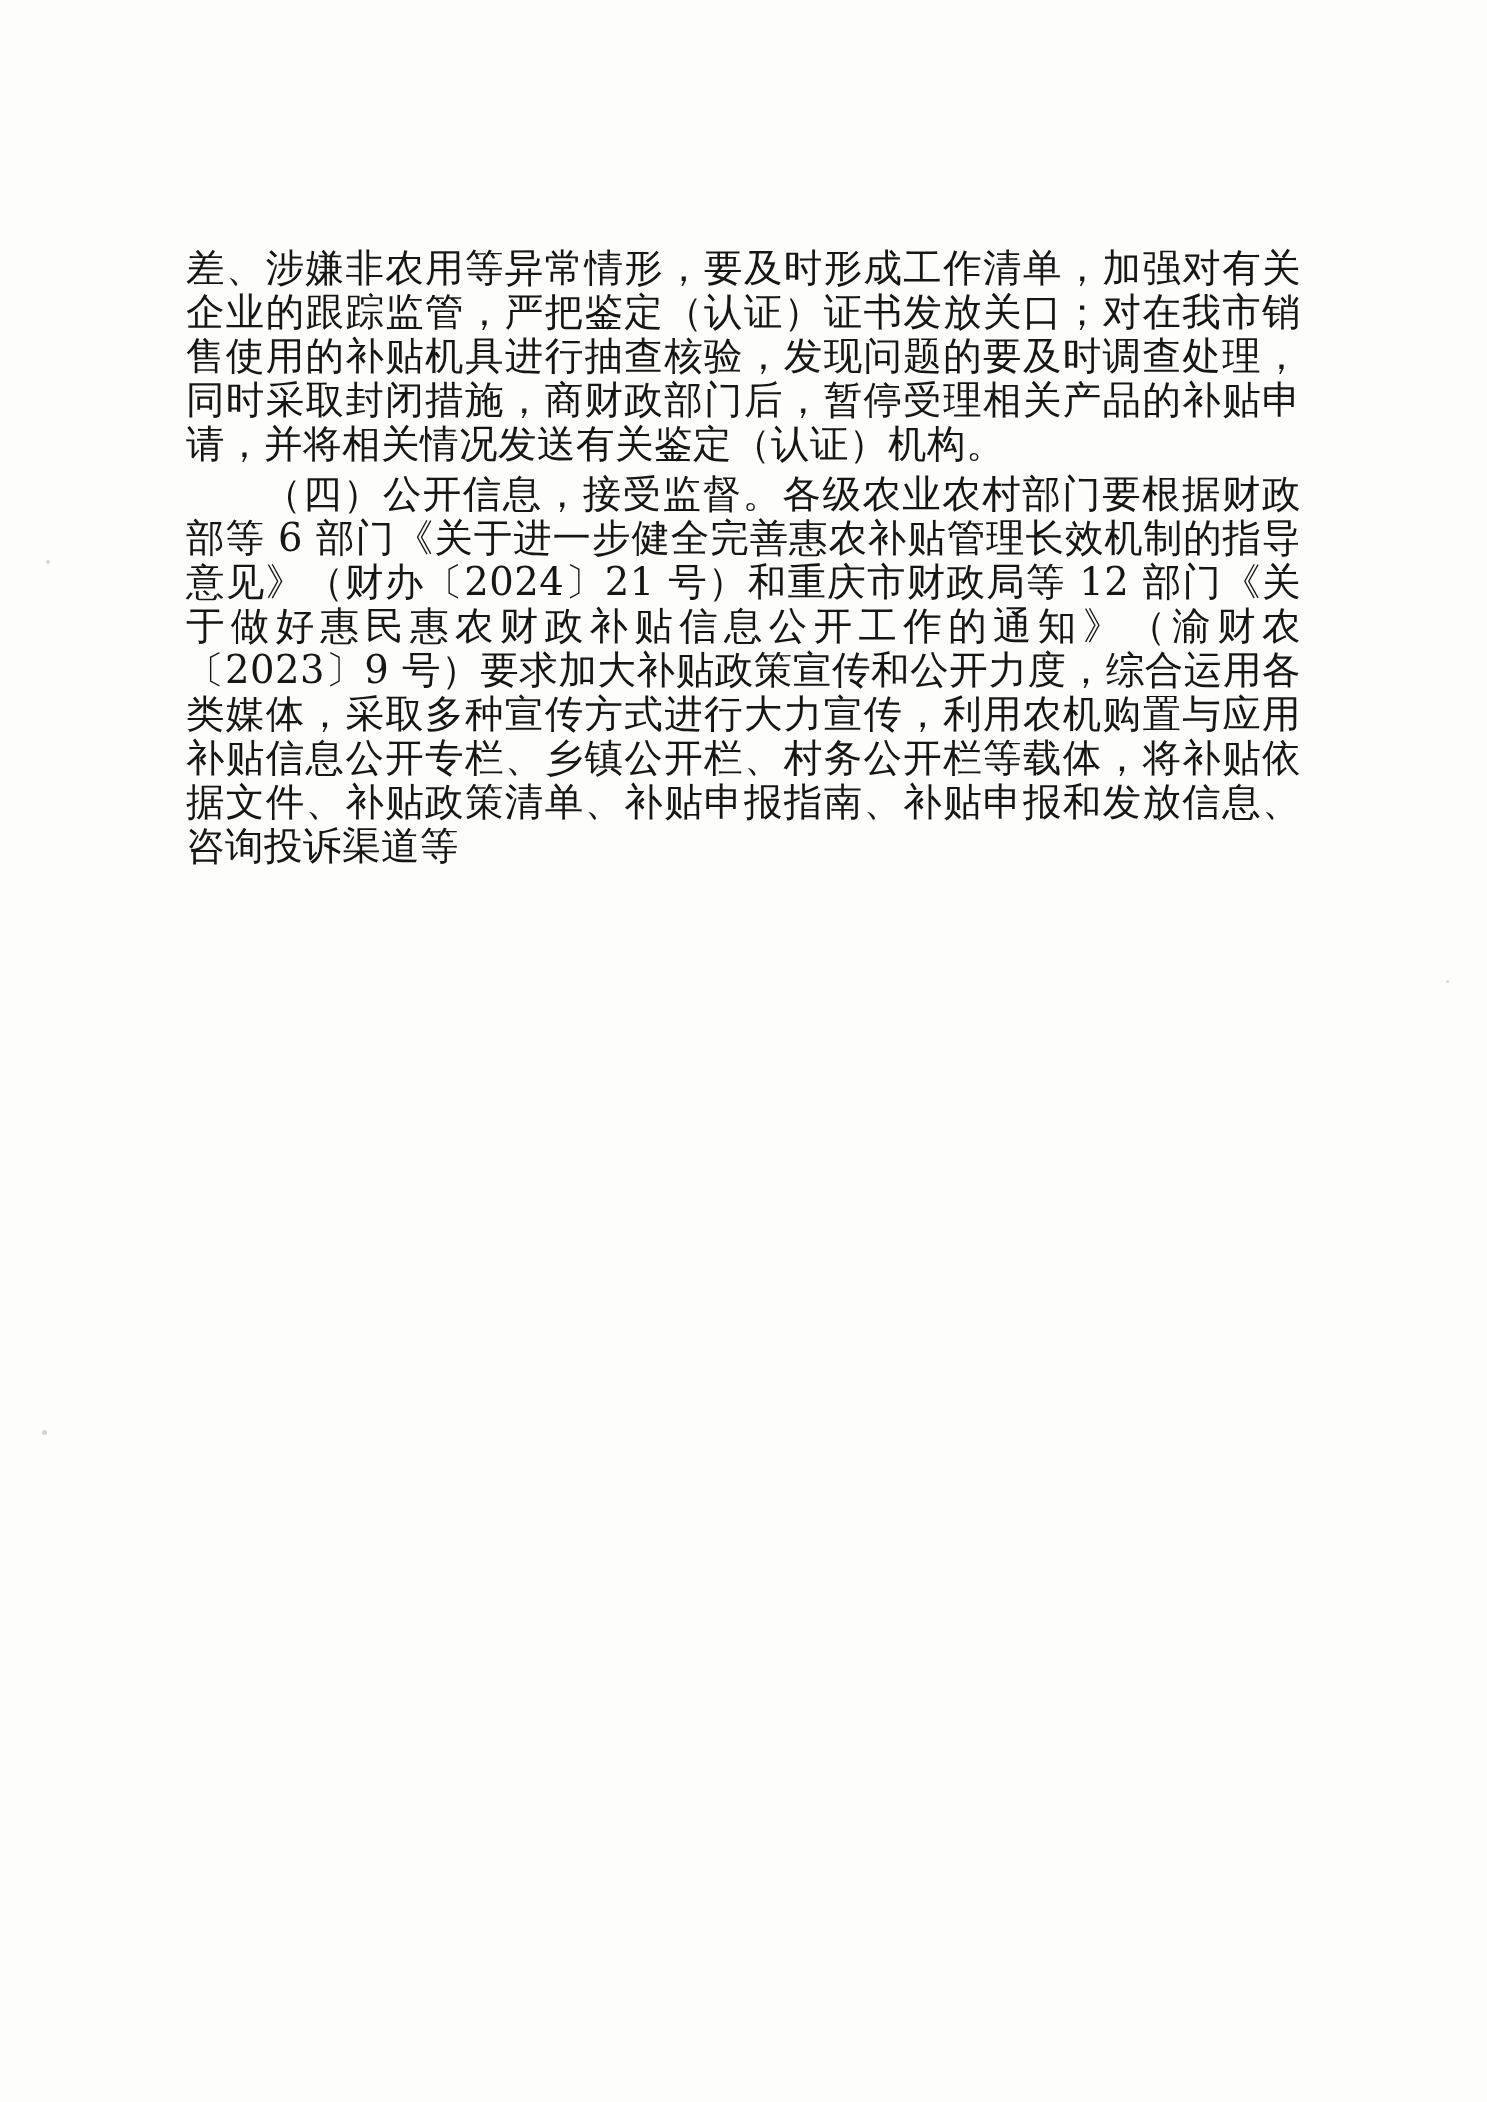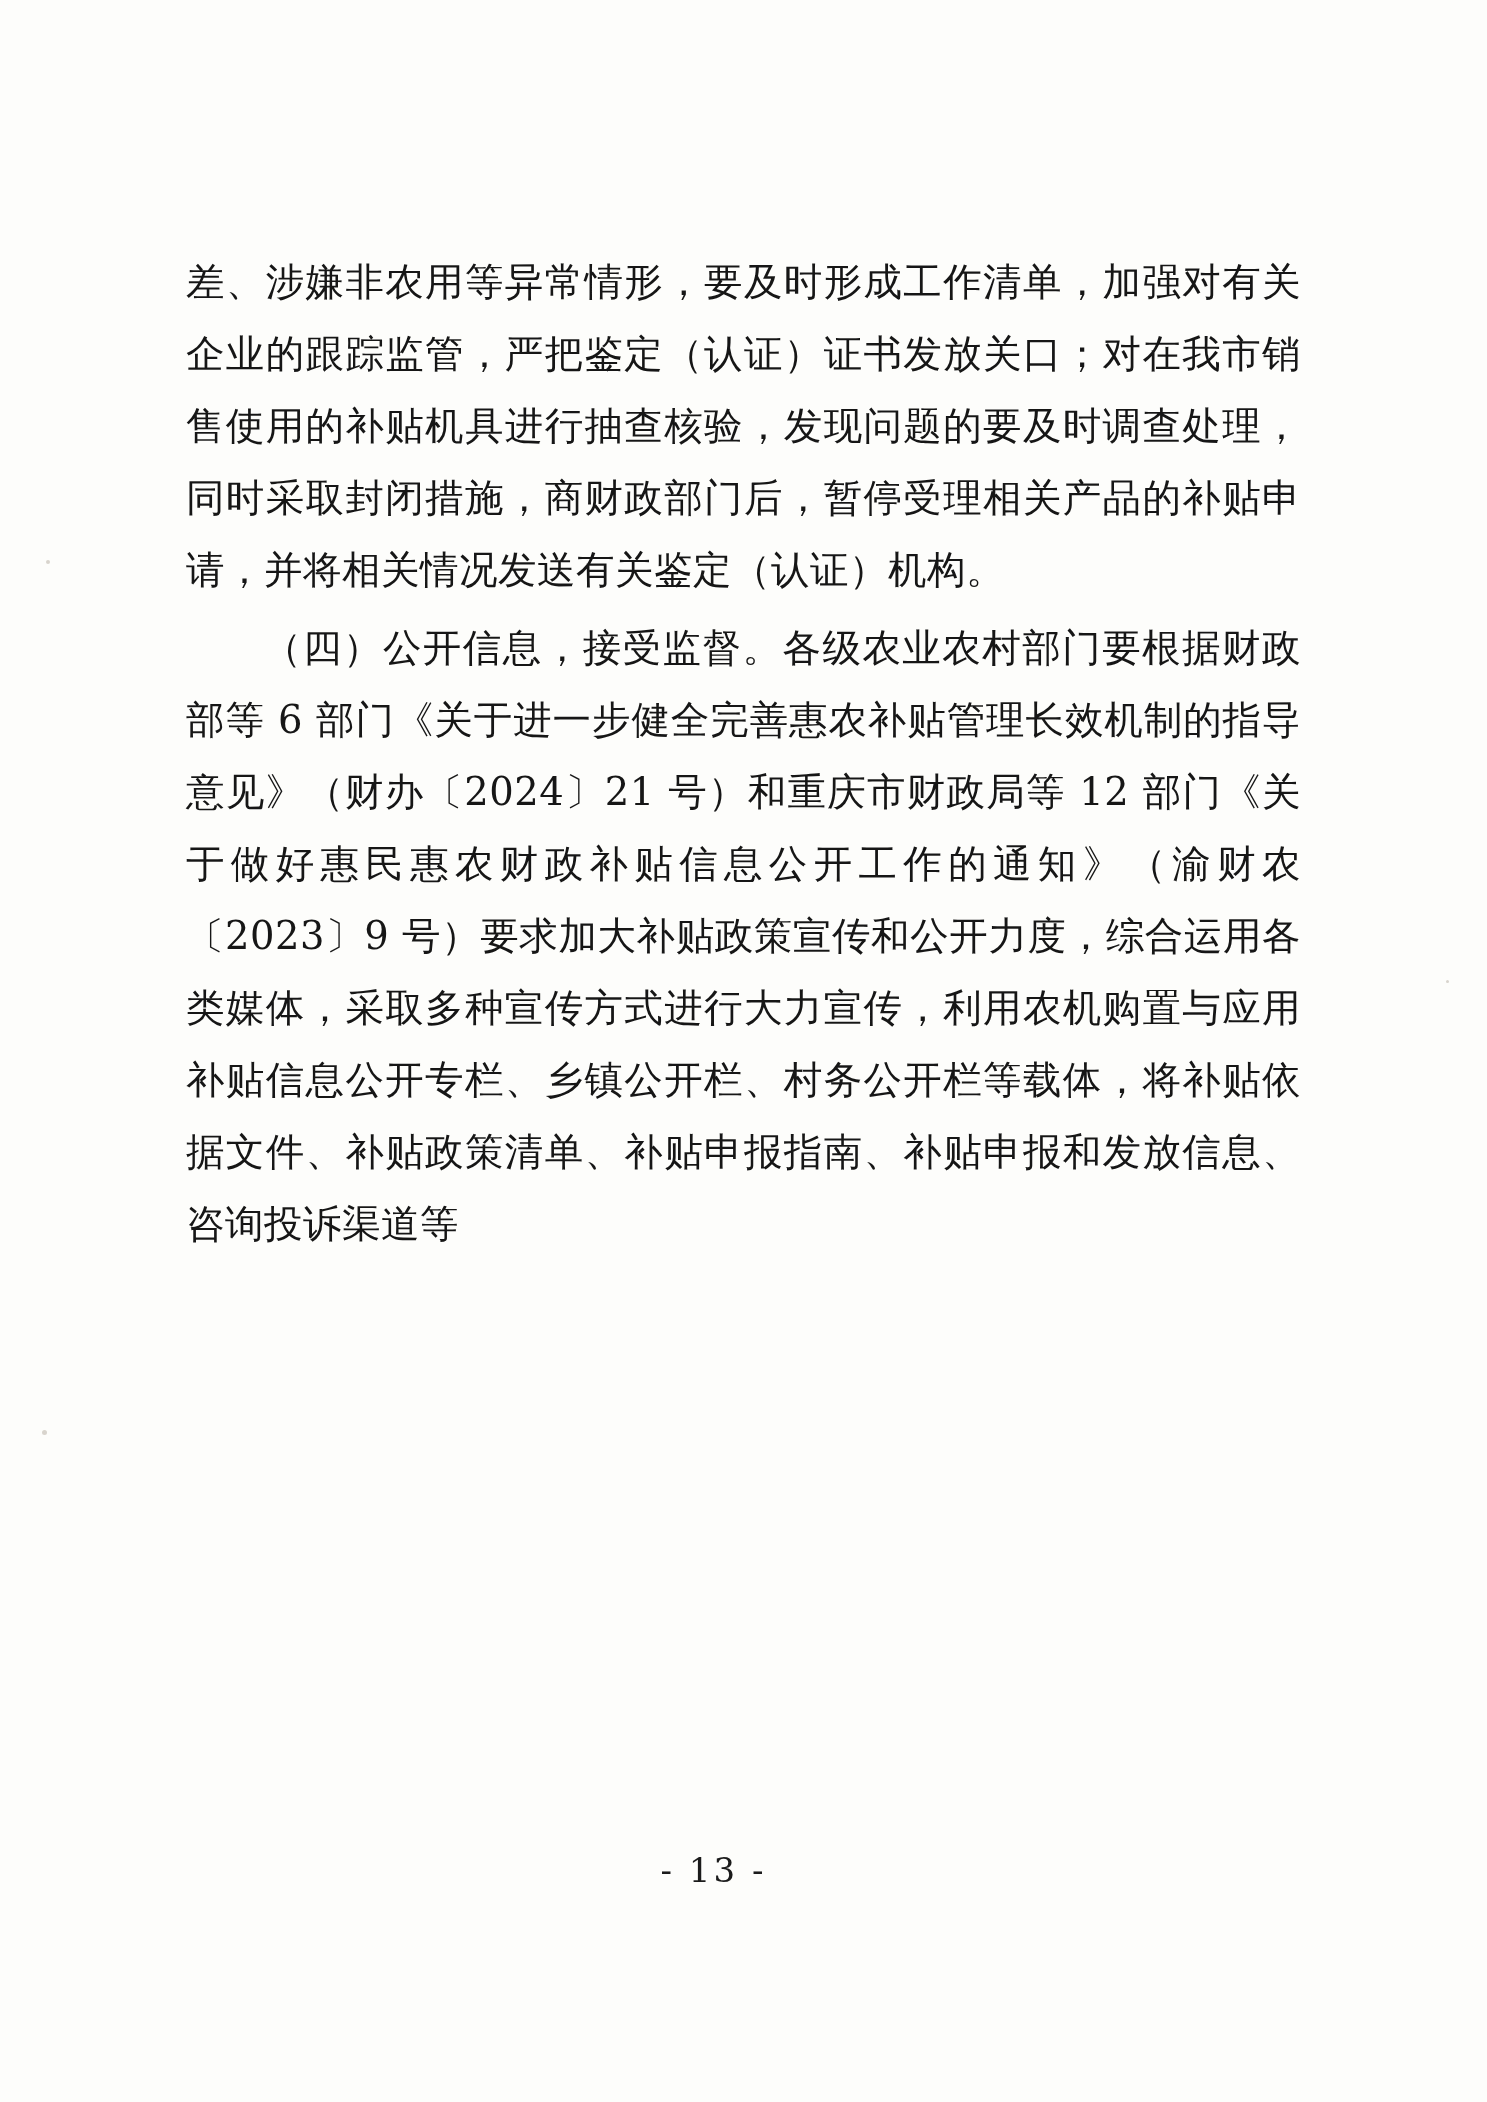--- a/index.html
+++ b/index.html
@@ -22,21 +22,21 @@
   }
   .content {
     position: absolute;
     left: 186px;
     top: 246px;
     width: 1115px;
   }
   p.para {
     margin: 0 0 6px 0;
     font-size: 38.5px;
-    line-height: 72px;
+    line-height: 44px;
     letter-spacing: 0.5px;
     text-align: justify;
     text-justify: inter-ideograph;
     color: #161616;
     font-weight: 500;
   }
   p.indent {
     text-indent: 77px;
   }
   .page-number {
@@ -65,15 +65,14 @@
 
   <div class="edge-mark mark-a"></div>
   <div class="edge-mark mark-b"></div>
   <div class="edge-mark mark-c"></div>
 
   <div class="content">
     <p class="para">差、涉嫌非农用等异常情形，要及时形成工作清单，加强对有关企业的跟踪监管，严把鉴定（认证）证书发放关口；对在我市销售使用的补贴机具进行抽查核验，发现问题的要及时调查处理，同时采取封闭措施，商财政部门后，暂停受理相关产品的补贴申请，并将相关情况发送有关鉴定（认证）机构。</p>
     <p class="para indent">（四）公开信息，接受监督。各级农业农村部门要根据财政部等 6 部门《关于进一步健全完善惠农补贴管理长效机制的指导意见》（财办〔2024〕21 号）和重庆市财政局等 12 部门《关于做好惠民惠农财政补贴信息公开工作的通知》（渝财农〔2023〕9 号）要求加大补贴政策宣传和公开力度，综合运用各类媒体，采取多种宣传方式进行大力宣传，利用农机购置与应用补贴信息公开专栏、乡镇公开栏、村务公开栏等载体，将补贴依据文件、补贴政策清单、补贴申报指南、补贴申报和发放信息、咨询投诉渠道等</p>
   </div>
 
-  <div class="page-number">- 13 -</div>
 
 </div>
 
 </body></html>

